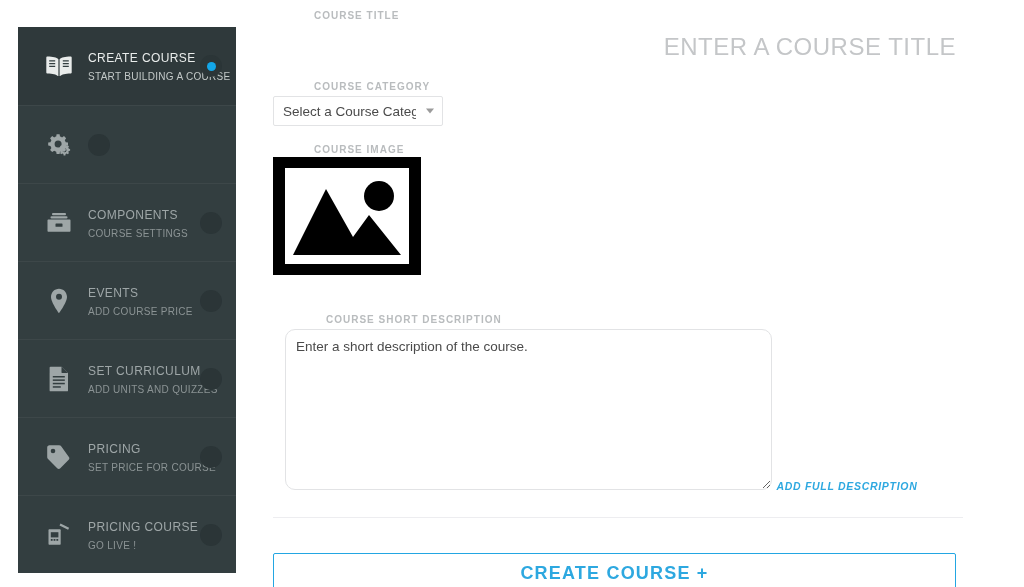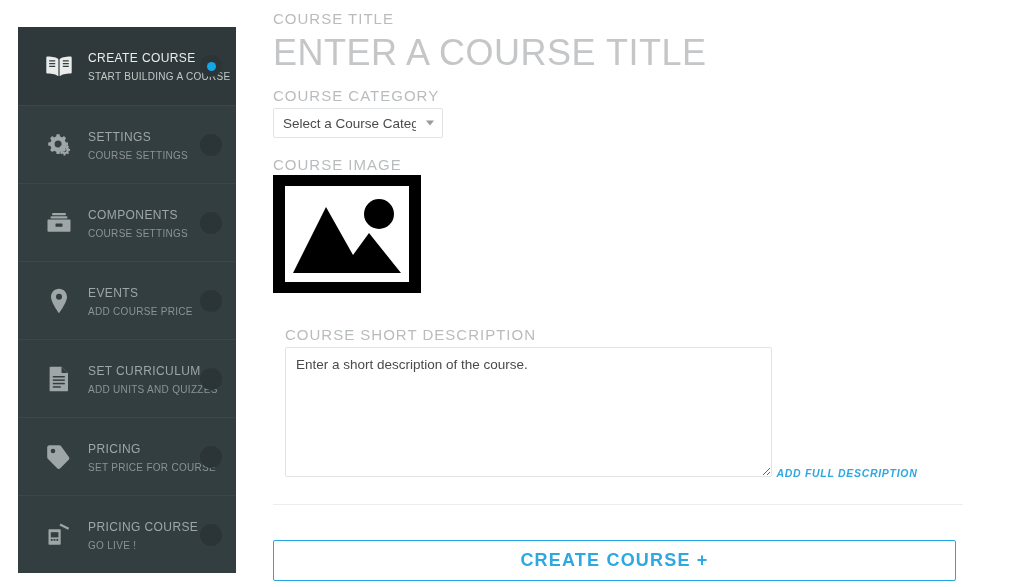--- a/index.html
+++ b/index.html
@@ -108,41 +108,43 @@
   .main {
     position: absolute;
     left: 273px;
     top: 0;
     width: 700px;
     height: 587px;
     padding-top: 10px;
   }
 
   .field-label {
-    font-size: 15px;
-    font-weight: normal;
+    font-size: 10px;
+    font-weight: bold;
     letter-spacing: 1px;
     color: #b9bcbe;
     text-transform: uppercase;
     margin-bottom: 4px;
+    margin-left: 41px;
   }
 
   .title-input {
     display: block;
     width: 683px;
     border: none;
     outline: none;
     background: transparent;
     font-family: "Liberation Sans", sans-serif;
-    font-size: 36px;
+    font-size: 24px;
     letter-spacing: 0.5px;
     color: #3b3b3b;
     padding: 0;
     line-height: 44px;
     margin-bottom: 12px;
+    text-align: right;
   }
   .title-input::placeholder {
     color: #c4c6c8;
   }
 
   .category-row { margin-bottom: 18px; }
 
   .select-wrap {
     position: relative;
     display: inline-block;
@@ -192,23 +194,23 @@
     cursor: pointer;
   }
 
   .desc-col {
     flex: 1 1 auto;
     margin-left: 12px;
   }
 
   .desc-area {
     width: 487px;
-    height: 130px;
+    height: 161px;
     border: 1px solid #e2e3e5;
-    border-radius: 2px;
+    border-radius: 10px;
     background: #ffffff;
     font-family: "Liberation Sans", sans-serif;
     font-size: 13.5px;
     color: #4a4a4a;
     padding: 8px 10px;
     outline: none;
     resize: vertical;
     line-height: 18px;
   }
   .desc-area::placeholder { color: #4a4a4a; }
@@ -270,24 +272,20 @@
           <span class="inner"></span>
         </span>
     </div>
 
     <div class="nav-item">
       <span class="nav-icon">
         <svg width="26" height="24" viewBox="0 0 26 24" fill="#9ea6a7">
           <path d="M10.6 1.2h3l.4 2.3c.7.2 1.4.5 2 .9l2-1.3 2.1 2.1-1.3 2c.4.6.7 1.3.9 2l2.3.4v3l-2.3.4c-.2.7-.5 1.4-.9 2l1.3 2-2.1 2.1-2-1.3c-.6.4-1.3.7-2 .9l-.4 2.3h-3l-.4-2.3c-.7-.2-1.4-.5-2-.9l-2 1.3-2.1-2.1 1.3-2c-.4-.6-.7-1.3-.9-2l-2.3-.4v-3l2.3-.4c.2-.7.5-1.4.9-2l-1.3-2 2.1-2.1 2 1.3c.6-.4 1.3-.7 2-.9zM12.1 7.6a3.5 3.5 0 100 7 3.5 3.5 0 000-7z"></path>
           <path d="M19.6 15.2h1.8l.2 1.3c.4.1.8.3 1.1.5l1.1-.7 1.2 1.2-.7 1.1c.2.3.4.7.5 1.1l1.3.2v1.8l-1.3.2c-.1.4-.3.8-.5 1.1l.7 1.1-1.2 1.2-1.1-.7c-.3.2-.7.4-1.1.5l-.2 1.3h-1.8l-.2-1.3c-.4-.1-.8-.3-1.1-.5l-1.1.7-1.2-1.2.7-1.1c-.2-.3-.4-.7-.5-1.1l-1.3-.2v-1.8l1.3-.2c.1-.4.3-.8.5-1.1l-.7-1.1 1.2-1.2 1.1.7c.3-.2.7-.4 1.1-.5zM20.5 19.2a2 2 0 100 4 2 2 0 000-4z" transform="translate(-2,-4)"></path>
         </svg>
-      </span>
-      <span class="nav-text">
-        <span class="nav-title">SETTINGS</span>
-        <span class="nav-sub">COURSE SETTINGS</span>
       </span>
       <span class="nav-dot">
           <span class="inner"></span>
         </span>
     </div>
 
     <div class="nav-item">
       <span class="nav-icon">
         <svg width="26" height="22" viewBox="0 0 26 22" fill="#9ea6a7">
           <rect x="6" y="1" width="14" height="2.2" rx="1"></rect>

